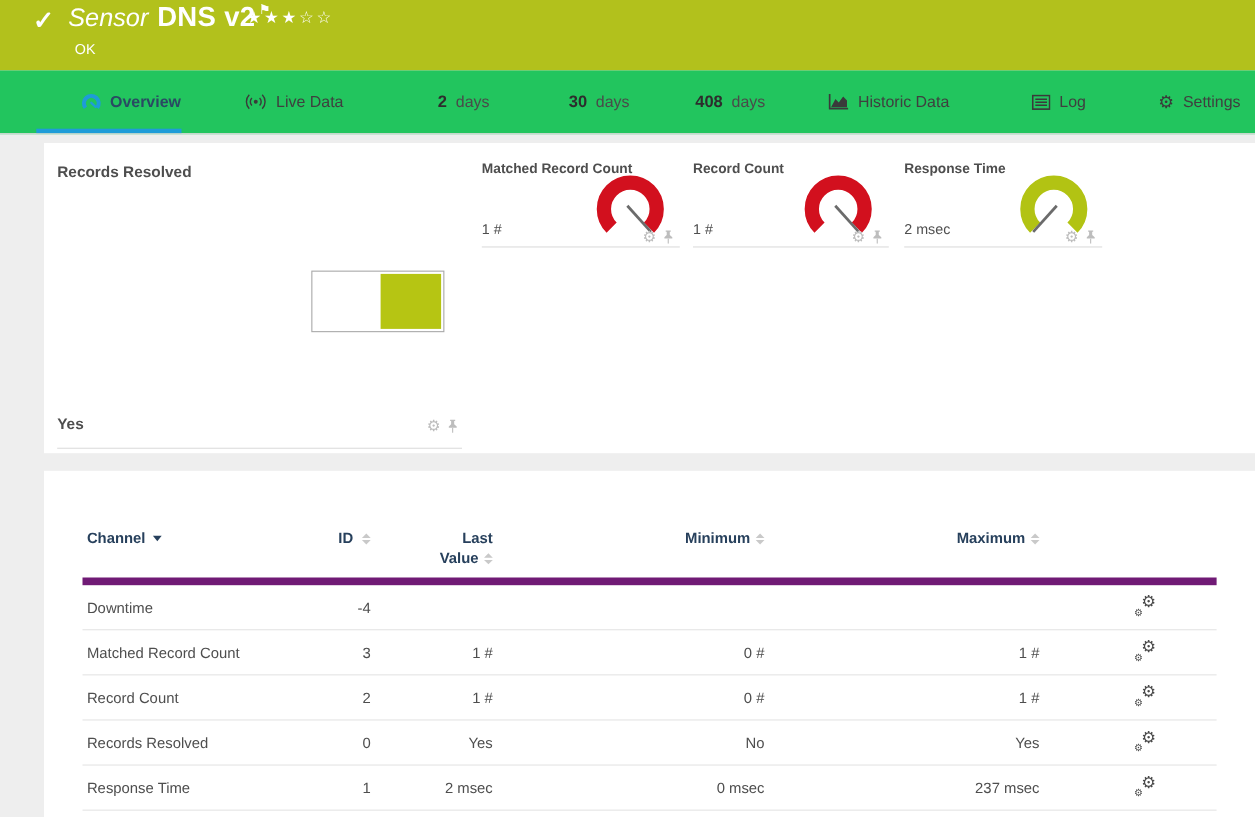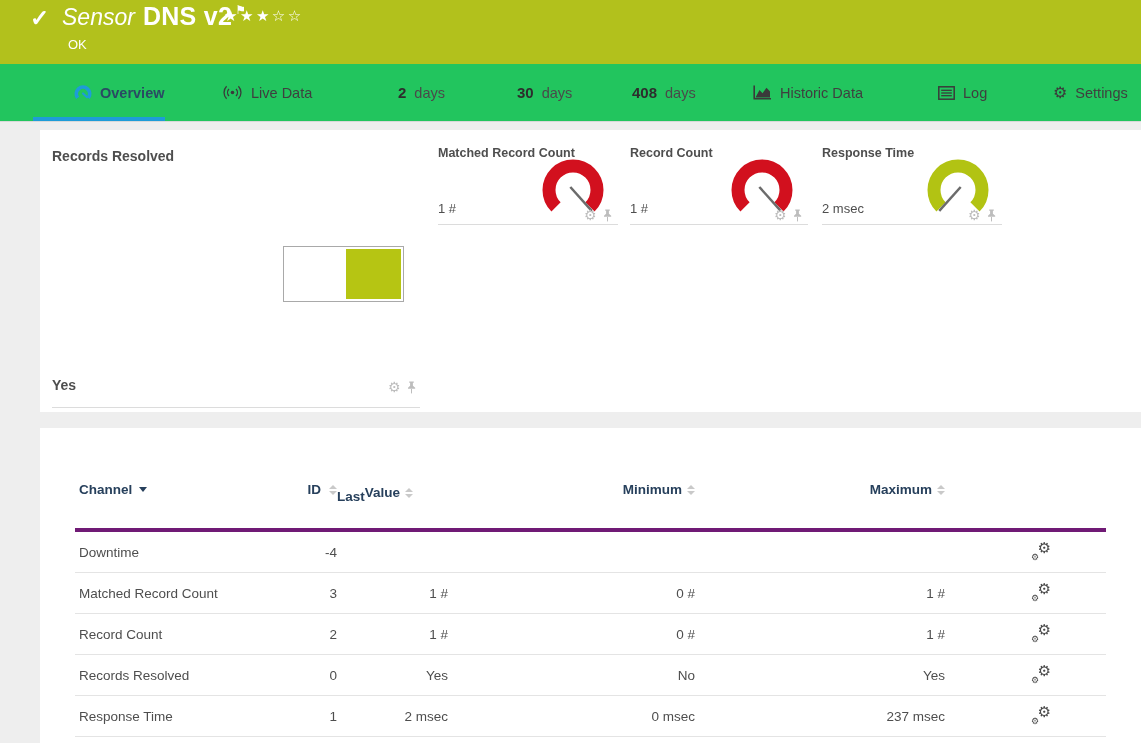--- a/index.html
+++ b/index.html
@@ -46,27 +46,27 @@
   .records-value { position:absolute; left:12px; top:247px; font-size:14px; font-weight:700; color:#4e4e4e; }
   .tile-controls { position:absolute; display:flex; align-items:center; gap:6px; color:#bdbdbd; cursor:pointer; }
   .tile-controls .gear { font-size:14px; line-height:1; }
   .tile-line { position:absolute; height:1px; background:#dcdcdc; }
   .gauge-value { position:absolute; font-size:13px; color:#4e4e4e; }
   .gauge-svg { position:absolute; }
 
   
   .panel2 { position:absolute; left:40px; top:428px; width:1101px; height:315px; background:#fff; overflow:hidden; }
   .table-wrap { margin:0 35px; }
-  .thead { height:104px; padding:54px 0 0 4px; border-bottom:4px solid #701a75;
+  .thead { height:104px; padding:54px 0 0 4px; border-bottom:7px solid #701a75;
            display:flex; align-items:flex-start; font-size:13.5px; font-weight:700; color:#27405c; }
   .trow { display:flex; align-items:center; height:41px; border-bottom:1px solid #e4e4e4;
           padding-left:4px; font-size:13.5px; color:#4e4e4e; }
   .col-channel { width:201px; display:flex; align-items:center; }
   .col-id { width:57px; display:flex; justify-content:flex-end; align-items:center; gap:8px; }
-  .col-last { width:111px; display:flex; align-items:flex-end; }
+  .col-last { width:111px; display:flex; flex-direction:column; align-items:flex-end; }
   .col-last.cell, .col-min.cell, .col-max.cell { display:flex; flex-direction:row; justify-content:flex-end; }
   .col-min { width:247px; display:flex; justify-content:flex-end; align-items:center; gap:5px; }
   .col-max { width:250px; display:flex; justify-content:flex-end; align-items:center; gap:5px; }
   .col-gear { flex:1; display:flex; justify-content:flex-end; padding-right:55px; }
   .lv-line2 { display:flex; align-items:center; gap:5px; line-height:1.6; }
   .sort { display:inline-flex; flex-direction:column; gap:2px; cursor:pointer; }
   .sort i { display:block; width:0; height:0; border-left:4px solid transparent; border-right:4px solid transparent; }
   .sort .up { border-bottom:4px solid #c9c9c9; }
   .sort .dn { border-top:4px solid #c9c9c9; }
   .tri-down { display:inline-block; width:0; height:0; border-left:4px solid transparent;

